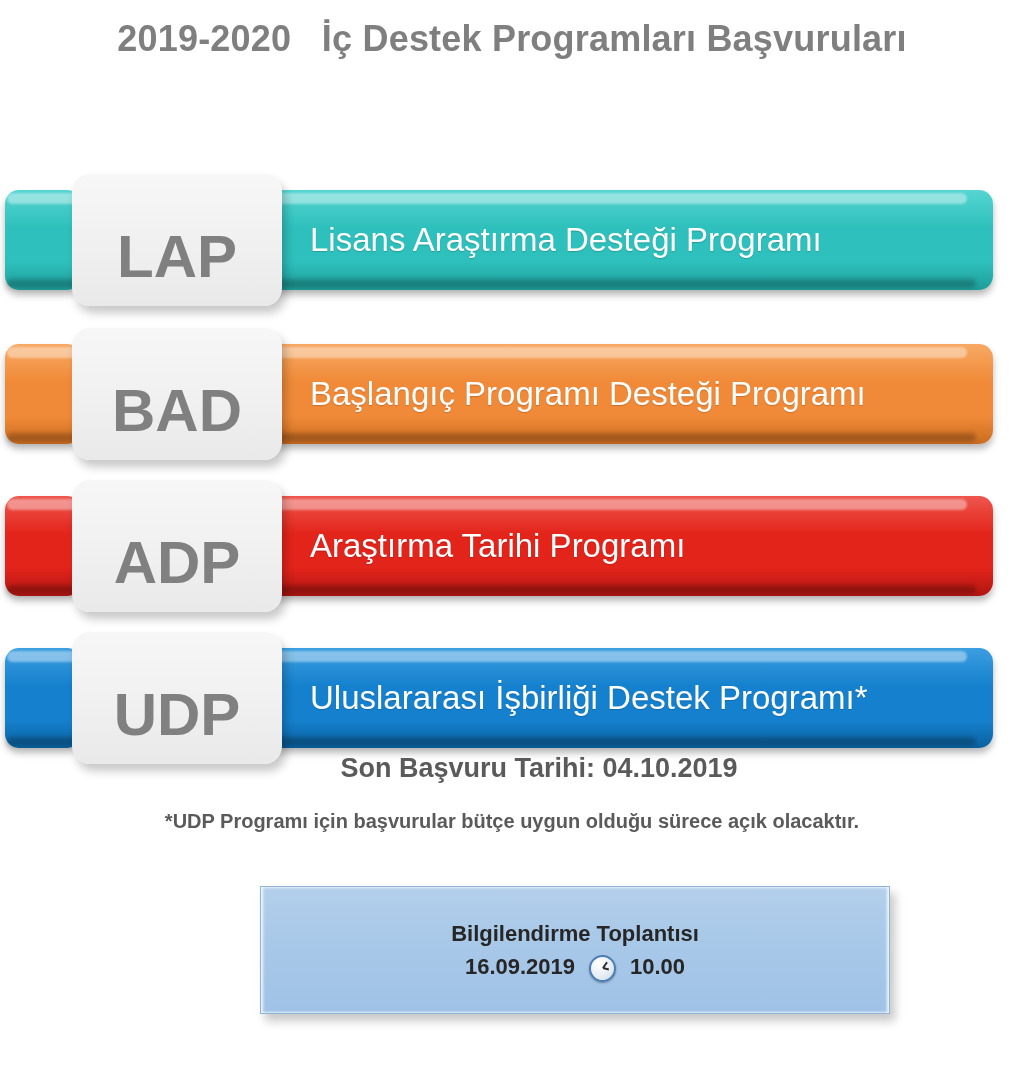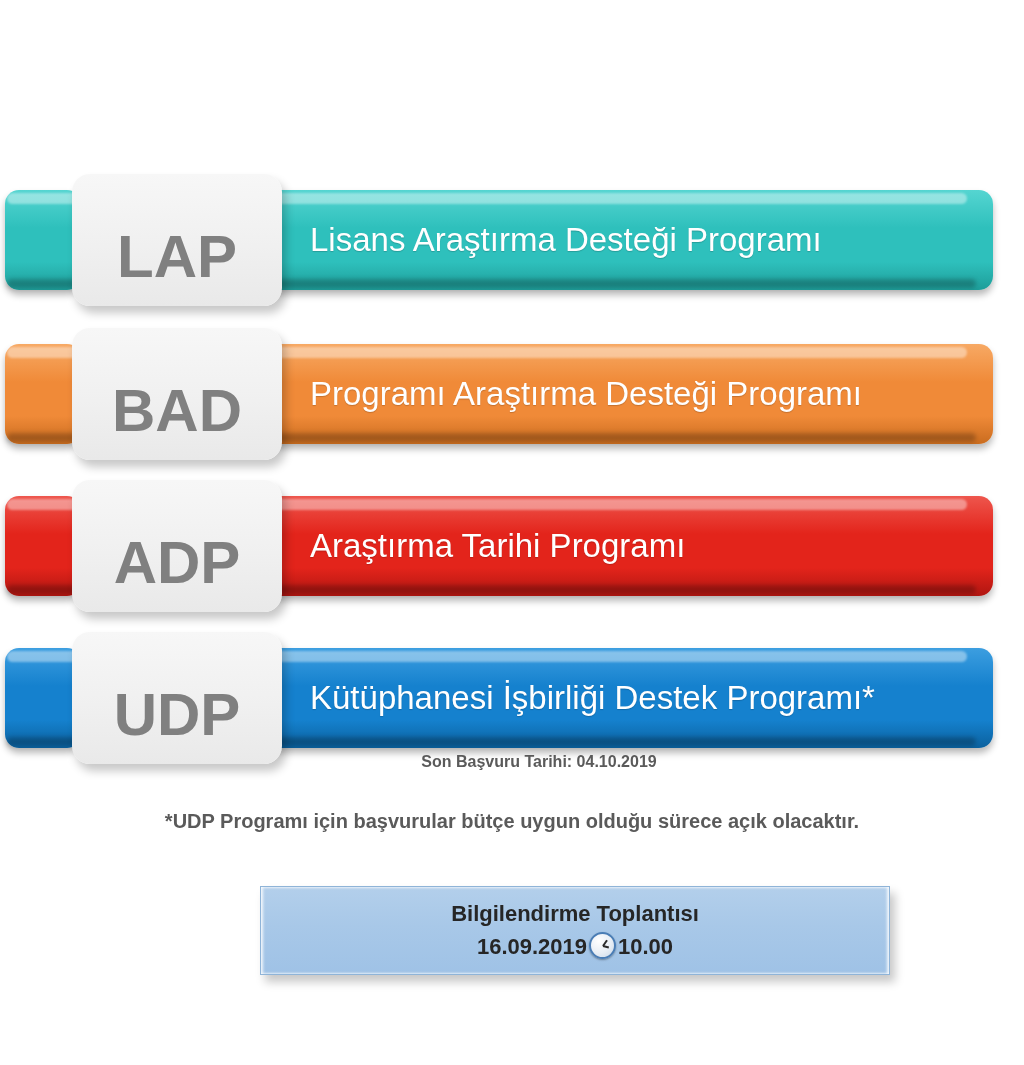--- a/index.html
+++ b/index.html
@@ -129,41 +129,41 @@
   
   #deadline {
     position: absolute;
     left: 0;
     top: 753px;
     width: 1024px;
     text-align: center;
     padding-left: 54px;
     box-sizing: border-box;
     color: #5a5a5a;
-    font-size: 16px;
+    font-size: 27px;
     font-weight: bold;
   }
   #footnote {
     position: absolute;
     left: 0;
     top: 810px;
     width: 1024px;
     text-align: center;
     color: #5a5a5a;
     font-size: 20px;
     font-weight: bold;
   }
 
   
   #info-box {
     position: absolute;
     left: 260px;
     top: 886px;
     width: 630px;
-    height: 89px;
+    height: 128px;
     box-sizing: border-box;
     background: linear-gradient(180deg, #b3cfeb 0%, #a8c8e8 45%, #9fc2e6 100%);
     border: 1px solid #8fb4d8;
     box-shadow: 5px 7px 9px rgba(0,0,0,0.22),
                 inset 2px 0 3px rgba(255,255,255,0.85),
                 inset -2px 0 3px rgba(255,255,255,0.85);
     display: flex;
     flex-direction: column;
     align-items: center;
     justify-content: center;
@@ -171,22 +171,22 @@
   }
   .info-line {
     color: #262626;
     font-size: 22px;
     font-weight: bold;
     white-space: nowrap;
     line-height: 30px;
   }
   .info-line.time-line {
     display: flex;
-    align-items: flex-start;
-    gap: 0;
+    align-items: flex-end;
+    gap: 12px;
   }
   .clock-icon {
     display: inline-block;
     width: 23px;
     height: 23px;
     border-radius: 50%;
     background: radial-gradient(circle at 35% 30%, #ffffff 0%, #e8eef5 55%, #c9d8e8 100%);
     border: 2px solid #4a7db5;
     position: relative;
     box-shadow: 0 1px 2px rgba(0,0,0,0.35);
@@ -213,51 +213,52 @@
     height: 2px;
     background: #2b2b2b;
     transform-origin: 0 50%;
     transform: translate(0, -50%) rotate(15deg);
   }
 </style>
 </head>
 <body>
 
 <div id="title-block">
+  <div class="title-line line2">2019-2020   İç Destek Programları Başvuruları</div>
 </div>
 
 <div id="rows">
     <div class="row" style="top: 190px;">
       <div class="bar-cap" style="background: linear-gradient(rgb(85, 213, 209) 0%, rgb(46, 192, 188) 38%, rgb(46, 192, 188) 72%, rgb(30, 157, 153) 100%);"></div>
       <div class="bar-main" style="background: linear-gradient(rgb(85, 213, 209) 0%, rgb(46, 192, 188) 38%, rgb(46, 192, 188) 72%, rgb(30, 157, 153) 100%);"></div>
       <div class="bar-label">Lisans Araştırma Desteği Programı</div>
       <div class="code-card">
         <span class="code-card-text">LAP</span>
       </div>
     </div>
     <div class="row" style="top: 344px;">
       <div class="bar-cap" style="background: linear-gradient(rgb(247, 169, 100) 0%, rgb(240, 138, 56) 38%, rgb(240, 138, 56) 72%, rgb(201, 108, 31) 100%);"></div>
       <div class="bar-main" style="background: linear-gradient(rgb(247, 169, 100) 0%, rgb(240, 138, 56) 38%, rgb(240, 138, 56) 72%, rgb(201, 108, 31) 100%);"></div>
-      <div class="bar-label">Programı Araştırma Desteği Programı</div>
+      <div class="bar-label">Başlangıç Programı Desteği Programı</div>
       <div class="code-card">
         <span class="code-card-text">BAD</span>
       </div>
     </div>
     <div class="row" style="top: 496px;">
       <div class="bar-cap" style="background: linear-gradient(rgb(238, 86, 77) 0%, rgb(227, 36, 27) 38%, rgb(227, 36, 27) 72%, rgb(176, 22, 17) 100%);"></div>
       <div class="bar-main" style="background: linear-gradient(rgb(238, 86, 77) 0%, rgb(227, 36, 27) 38%, rgb(227, 36, 27) 72%, rgb(176, 22, 17) 100%);"></div>
       <div class="bar-label">Araştırma Tarihi Programı</div>
       <div class="code-card">
         <span class="code-card-text">ADP</span>
       </div>
     </div>
     <div class="row" style="top: 648px;">
       <div class="bar-cap" style="background: linear-gradient(rgb(60, 158, 224) 0%, rgb(21, 129, 206) 38%, rgb(21, 129, 206) 72%, rgb(11, 97, 158) 100%);"></div>
       <div class="bar-main" style="background: linear-gradient(rgb(60, 158, 224) 0%, rgb(21, 129, 206) 38%, rgb(21, 129, 206) 72%, rgb(11, 97, 158) 100%);"></div>
-      <div class="bar-label">Kütüphanesi İşbirliği Destek Programı*</div>
+      <div class="bar-label">Uluslararası İşbirliği Destek Programı*</div>
       <div class="code-card">
         <span class="code-card-text">UDP</span>
       </div>
     </div>
   </div>
 
 <div id="deadline">Son Başvuru Tarihi: 04.10.2019</div>
 
 <div id="footnote">*UDP Programı için başvurular bütçe uygun olduğu sürece açık olacaktır.</div>
 

